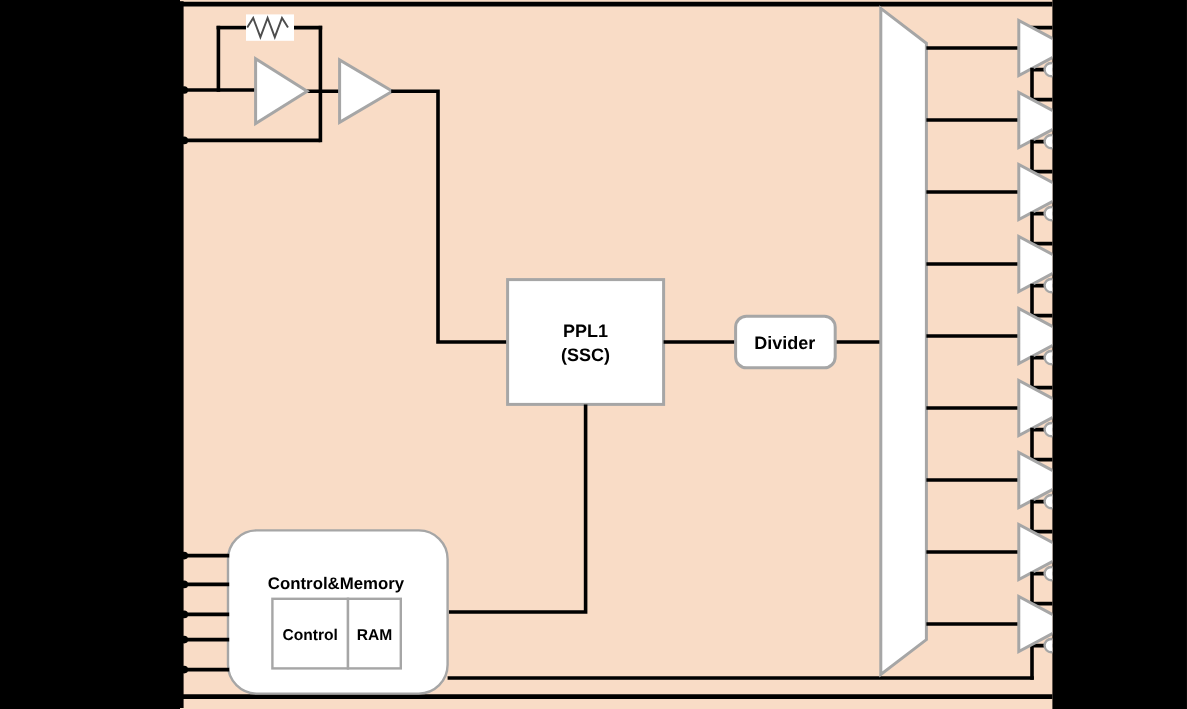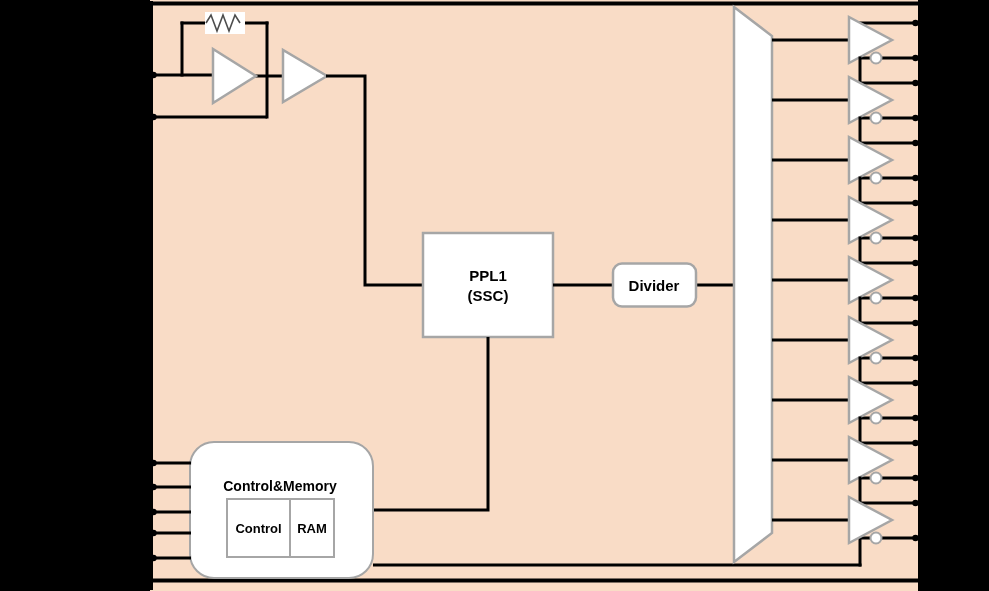--- a/index.html
+++ b/index.html
@@ -1,16 +1,16 @@
 <!DOCTYPE html>
 <html><head>
 <meta charset="utf-8">
 <style>
   html,body{margin:0;padding:0;background:#000;}
-  #stage{position:relative;width:989px;height:591px;background:var(--background,#000);overflow:hidden;}
+  #stage{position:relative;width:877px;height:591px;background:var(--background,#000);overflow:hidden;}
   svg{display:block;}
   .chip{fill:var(--chip-fill,#f9dcc6);}
   .wire{stroke:var(--wire,#000);stroke-width:3;fill:none;stroke-linecap:butt;}
   .border-line{stroke:var(--wire,#000);stroke-width:4;fill:none;}
   .gblock{fill:var(--block-fill,#fff);stroke:var(--block-stroke,#a6a6a6);stroke-width:2.5;}
   .thin{stroke-width:2;}
   .pin-dot{fill:var(--wire,#000);stroke:none;}
   .resistor-body{fill:var(--block-fill,#fff);stroke:none;}
   .resistor-zig{stroke:var(--resistor-stroke,#4d4d4d);stroke-width:1.6;fill:none;}
   .label{font-family:"Liberation Sans","DejaVu Sans",sans-serif;font-weight:bold;fill:var(--text,#000);text-anchor:middle;}

